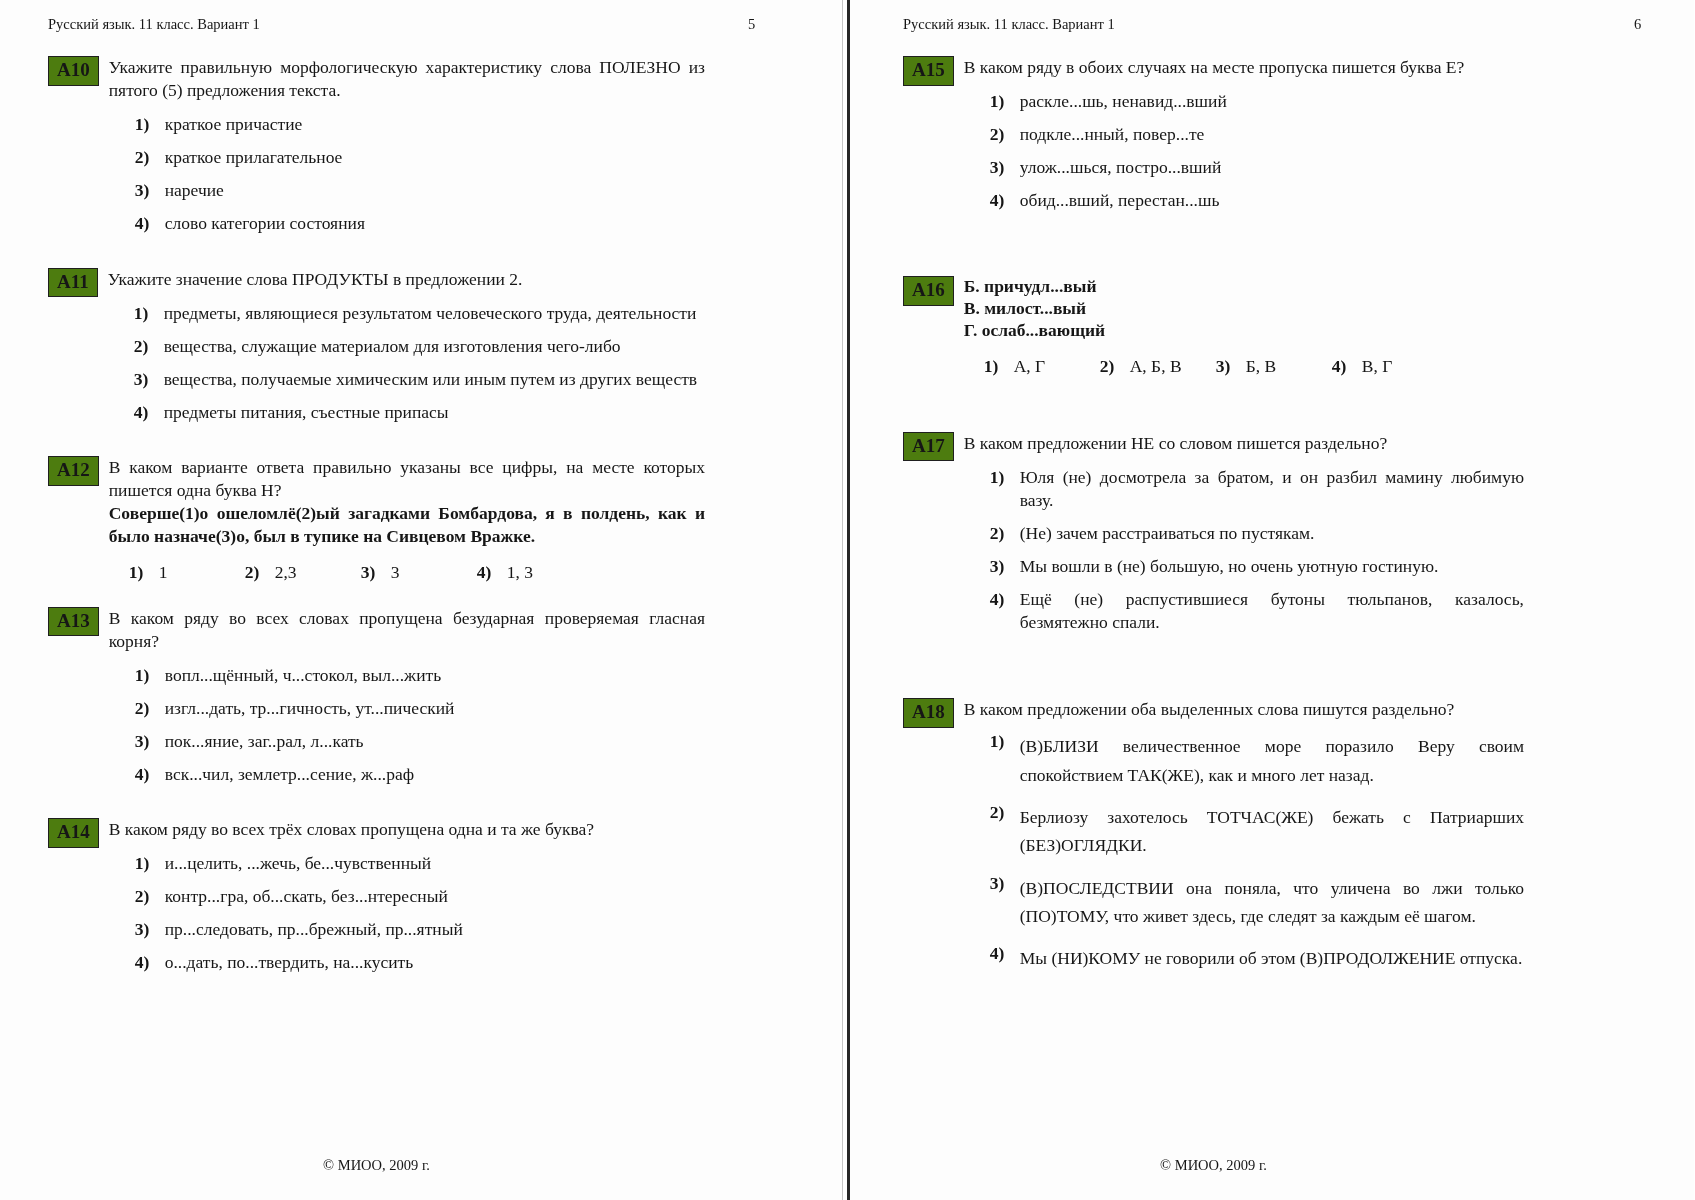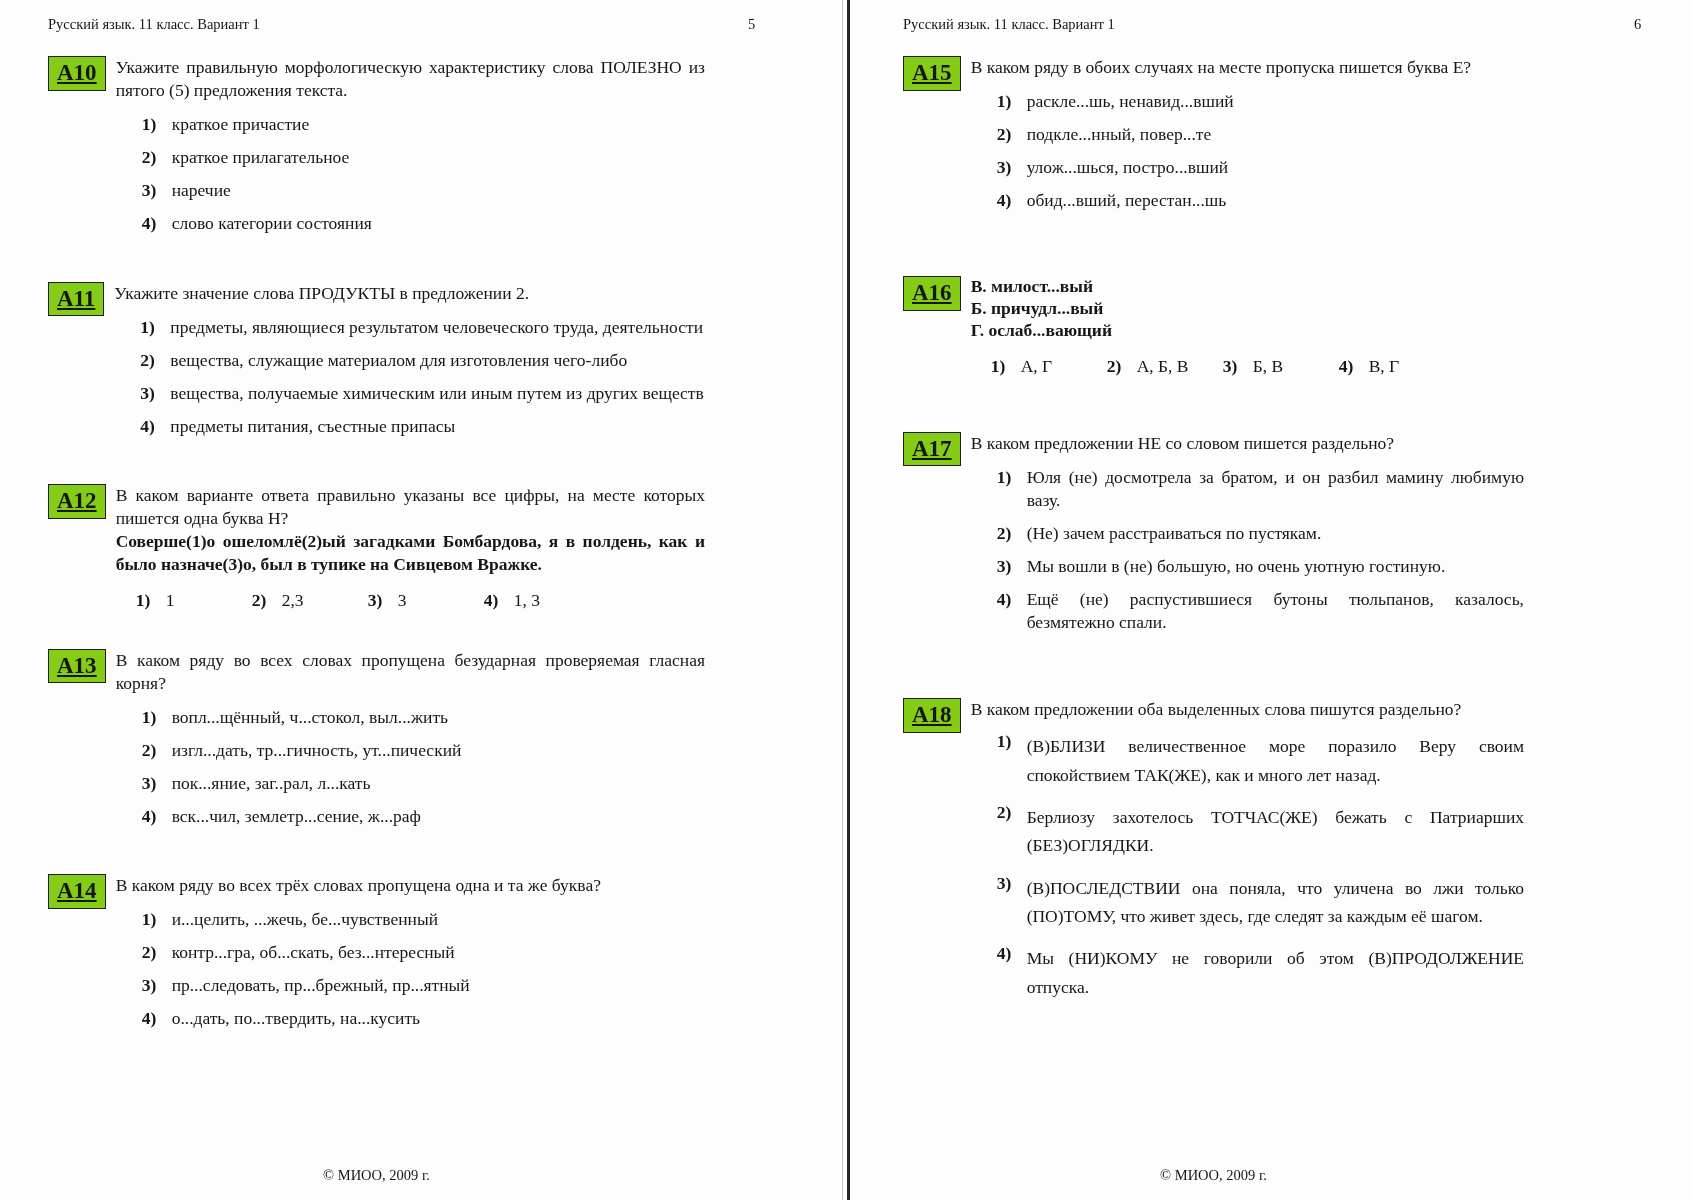--- a/index.html
+++ b/index.html
@@ -14,51 +14,50 @@
   .gutter{width:4px;background:#ffffff;}
   .page-right{width:847px;border-left:3px solid #262626;padding:16px 0 0 53px;}
   .page-left .content{width:657px;}
   .page-right .content{width:621px;}
 
   .page-head{position:relative;font-size:14.5px;margin-bottom:13px;height:20px;}
   .page-num{position:absolute;top:0;}
   .page-left .page-num{left:700px;}
   .page-right .page-num{left:731px;}
 
-  .question{display:flex;margin-top:36px;}
+  .question{display:flex;margin-top:22px;}
   .page-right .question{margin-top:54px;}
   .questions > .question:first-child{margin-top:20px;}
 
   .qid{
     flex:0 0 auto;align-self:flex-start;
     border:1.5px solid #1f1f1f;
-    font-weight:bold;font-size:23px;line-height:1.2;
+    font-weight:bold;font-size:19px;line-height:1.2;
     padding:2px 8px 3px;margin-right:10px;
-    background:#84cc16;
-    text-decoration:underline;
+    background:#4d7c0f;
   }
   .qbody{flex:1;font-size:17.5px;line-height:1.32;}
   .qtext{text-align:justify;text-align-last:left;}
   .qbold{font-weight:bold;text-align:justify;text-align-last:left;}
   .qletters div{font-weight:bold;line-height:1.24;}
 
   .opts{margin-top:11px;}
   .opt{display:flex;margin:0 0 10px 26px;}
   .opt-n{font-weight:bold;flex:0 0 auto;min-width:22px;margin-right:8px;}
   .opt-text{flex:1;text-align:justify;text-align-last:left;}
 
   .opts-inline{display:flex;margin-left:20px;margin-top:13px;}
   .opts-inline .opt{margin:0;width:116px;}
   .opts-inline .opt:last-child{width:auto;}
   .opts-inline .opt-text{text-align:center;}
 
   .q-raised .opt{line-height:1.62;margin-bottom:14px;}
   .q-raised .opt-n{position:relative;top:-5px;}
 
-  .page-foot{position:absolute;bottom:16px;font-size:14.5px;text-align:center;}
+  .page-foot{position:absolute;bottom:26px;font-size:14.5px;text-align:center;}
   .page-left .page-foot{left:48px;width:657px;}
   .page-right .page-foot{left:53px;width:621px;}
 </style>
 </head>
 <body>
 
 <div class="spread">
     <div class="page page-left">
     <div class="content">
       <div class="page-head">
@@ -220,22 +219,22 @@
     <span class="opt-n">4)</span>
     <span class="opt-text">обид...вший, перестан...шь</span>
   </div>
               </div>
             </div>
   </div>
           <div class="question">
     <div class="qid">A16</div>
     <div class="qbody">
     <div class="qletters">
+                <div>Б. причудл...вый</div>
                 <div>В. милост...вый</div>
-                <div>Б. причудл...вый</div>
                 <div>Г. ослаб...вающий</div>
               </div>
               <div class="opts opts-inline">
                 <div class="opt">
     <span class="opt-n">1)</span>
     <span class="opt-text">А, Г</span>
   </div>
                 <div class="opt">
     <span class="opt-n">2)</span>
     <span class="opt-text">А, Б, В</span>

